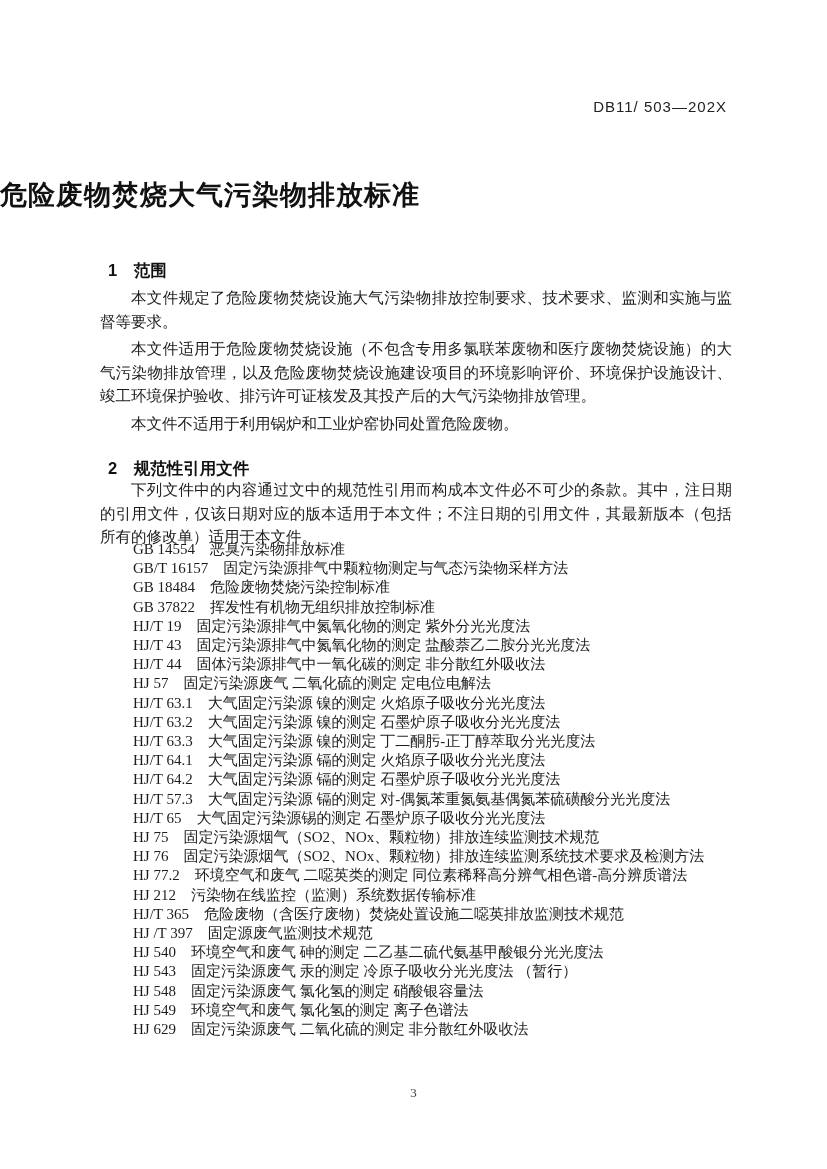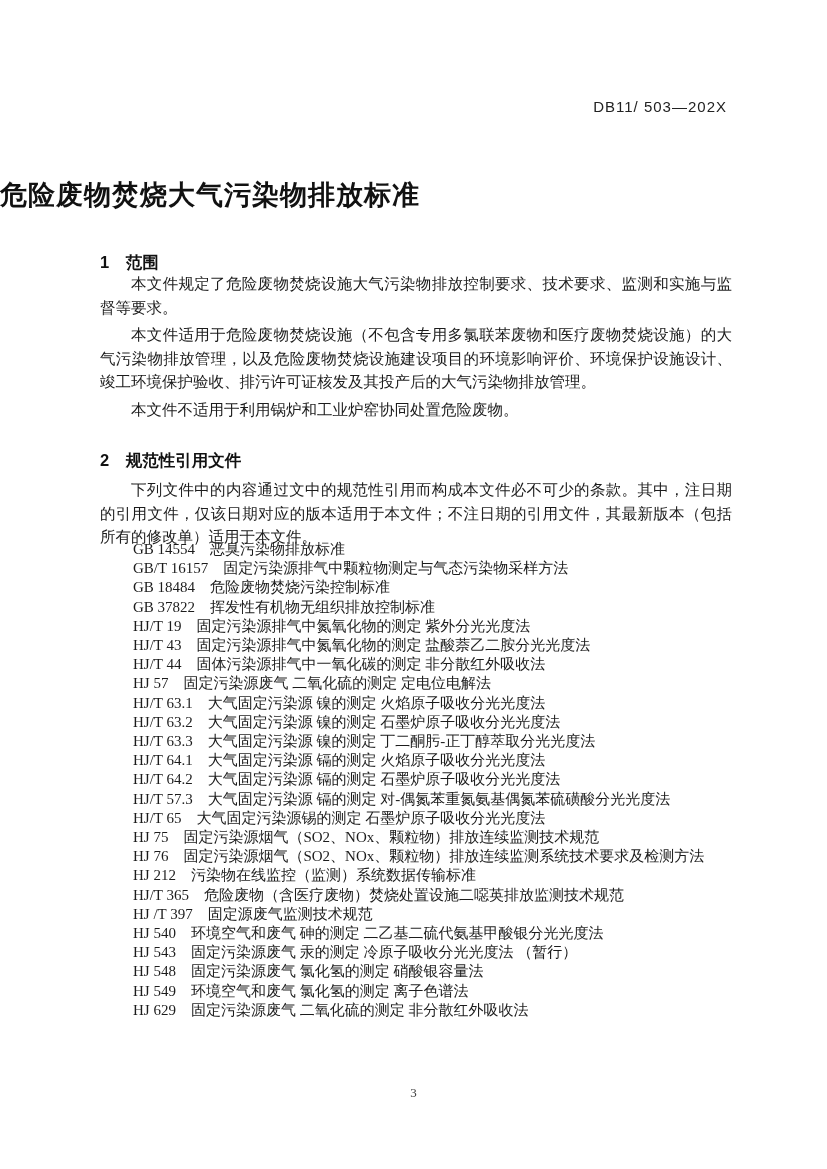--- a/index.html
+++ b/index.html
@@ -35,35 +35,35 @@
     text-align: left;
     font-family: "Liberation Sans", sans-serif;
     font-weight: bold;
     font-size: 27px;
     color: #111;
     letter-spacing: 1px;
   }
   .sec-heading {
     position: absolute;
     left: 100px;
-    margin: 0;
+    margin: 8px;
     font-family: "Liberation Sans", sans-serif;
     font-weight: bold;
     font-size: 16.5px;
     color: #111;
     white-space: pre-wrap;
   }
   #sec1-heading { top: 252px; }
   #sec2-heading { top: 450px; }
   .body-block {
     position: absolute;
     left: 100px;
     width: 632px;
   }
-  #sec1-body { top: 272px; font-family: Liberation Serif, serif; }
+  #sec1-body { top: 286px; font-family: Liberation Serif, serif; }
   #sec2-body { top: 478px; }
   .body-block p {
     margin: 0 0 4px 0;
     font-size: 15.5px;
     line-height: 23.5px;
     text-align: justify;
     text-indent: 2em;
     color: #1c1c1c;
   }
   .ref-list {
@@ -122,20 +122,21 @@
       <div class="ref-item">HJ 57　固定污染源废气 二氧化硫的测定 定电位电解法</div>
       <div class="ref-item">HJ/T 63.1　大气固定污染源 镍的测定 火焰原子吸收分光光度法</div>
       <div class="ref-item">HJ/T 63.2　大气固定污染源 镍的测定 石墨炉原子吸收分光光度法</div>
       <div class="ref-item">HJ/T 63.3　大气固定污染源 镍的测定 丁二酮肟-正丁醇萃取分光光度法</div>
       <div class="ref-item">HJ/T 64.1　大气固定污染源 镉的测定 火焰原子吸收分光光度法</div>
       <div class="ref-item">HJ/T 64.2　大气固定污染源 镉的测定 石墨炉原子吸收分光光度法</div>
       <div class="ref-item">HJ/T 57.3　大气固定污染源 镉的测定 对-偶氮苯重氮氨基偶氮苯硫磺酸分光光度法</div>
       <div class="ref-item">HJ/T 65　大气固定污染源锡的测定 石墨炉原子吸收分光光度法</div>
       <div class="ref-item">HJ 75　固定污染源烟气（SO2、NOx、颗粒物）排放连续监测技术规范</div>
       <div class="ref-item">HJ 76　固定污染源烟气（SO2、NOx、颗粒物）排放连续监测系统技术要求及检测方法</div>
+      <div class="ref-item">HJ 77.2　环境空气和废气 二噁英类的测定 同位素稀释高分辨气相色谱-高分辨质谱法</div>
       <div class="ref-item">HJ 212　污染物在线监控（监测）系统数据传输标准</div>
       <div class="ref-item">HJ/T 365　危险废物（含医疗废物）焚烧处置设施二噁英排放监测技术规范</div>
       <div class="ref-item">HJ /T 397　固定源废气监测技术规范</div>
       <div class="ref-item">HJ 540　环境空气和废气 砷的测定 二乙基二硫代氨基甲酸银分光光度法</div>
       <div class="ref-item">HJ 543　固定污染源废气 汞的测定 冷原子吸收分光光度法 （暂行）</div>
       <div class="ref-item">HJ 548　固定污染源废气 氯化氢的测定 硝酸银容量法</div>
       <div class="ref-item">HJ 549　环境空气和废气 氯化氢的测定 离子色谱法</div>
       <div class="ref-item">HJ 629　固定污染源废气 二氧化硫的测定 非分散红外吸收法</div>
     </div>
 

